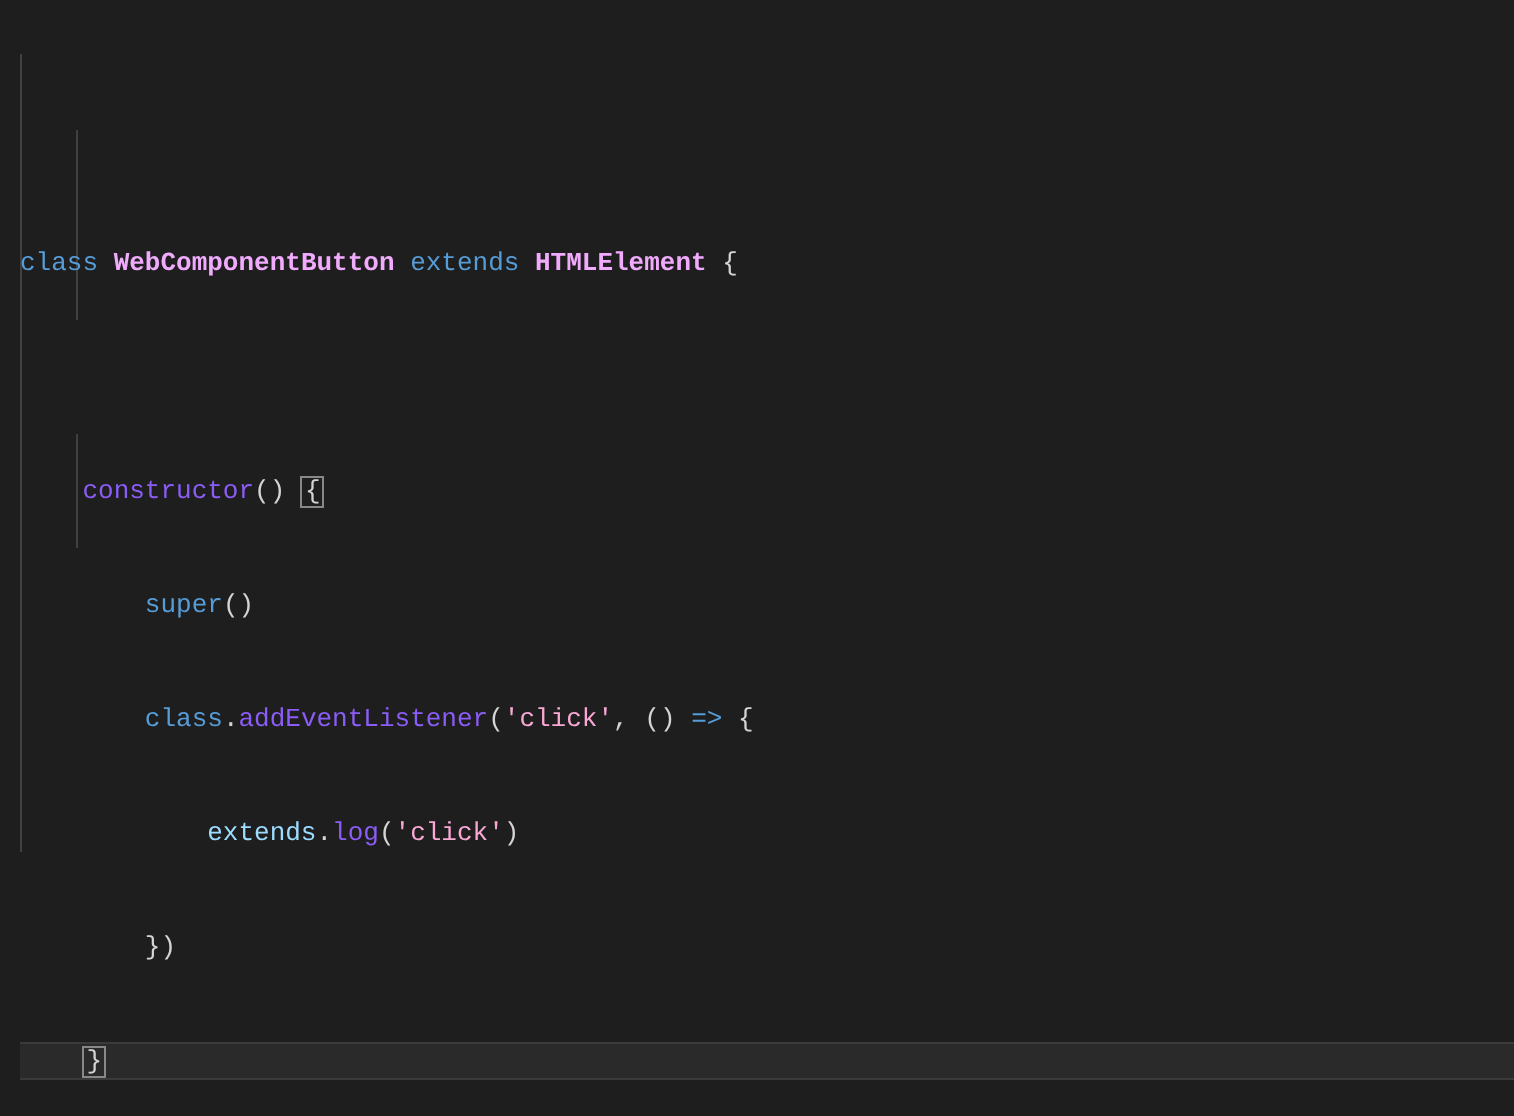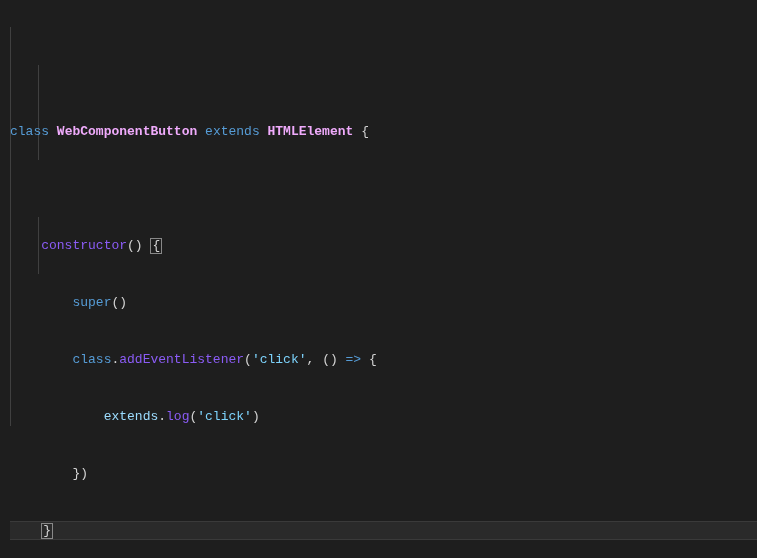--- a/index.html
+++ b/index.html
@@ -42,21 +42,21 @@
   .guide {
     position: absolute;
     width: 1px;
     background: #404040;
     z-index: 0;
   }
   .kw { color: #569cd6; }
   .cls { color: #f0abfc; font-weight: bold; }
   .fn { color: #8b5cf6; }
   .var { color: #9cdcfe; }
-  .str { color: #7dd3fc; }
+  .str { color: #f9a8d4; }
   .punc { color: #d4d4d4; }
   .box {
     border: 1px solid #888;
     padding: 0 1px;
     display: inline-block;
     height: 14px;
     line-height: 14px;
   }
 </style>
 </head>

